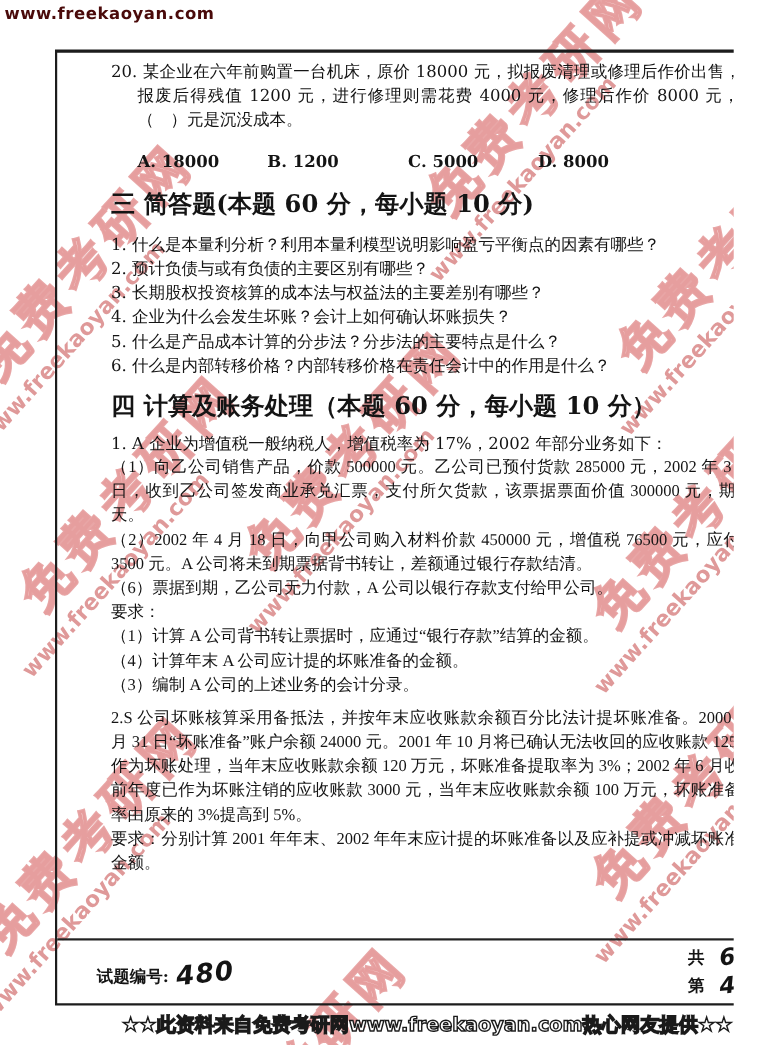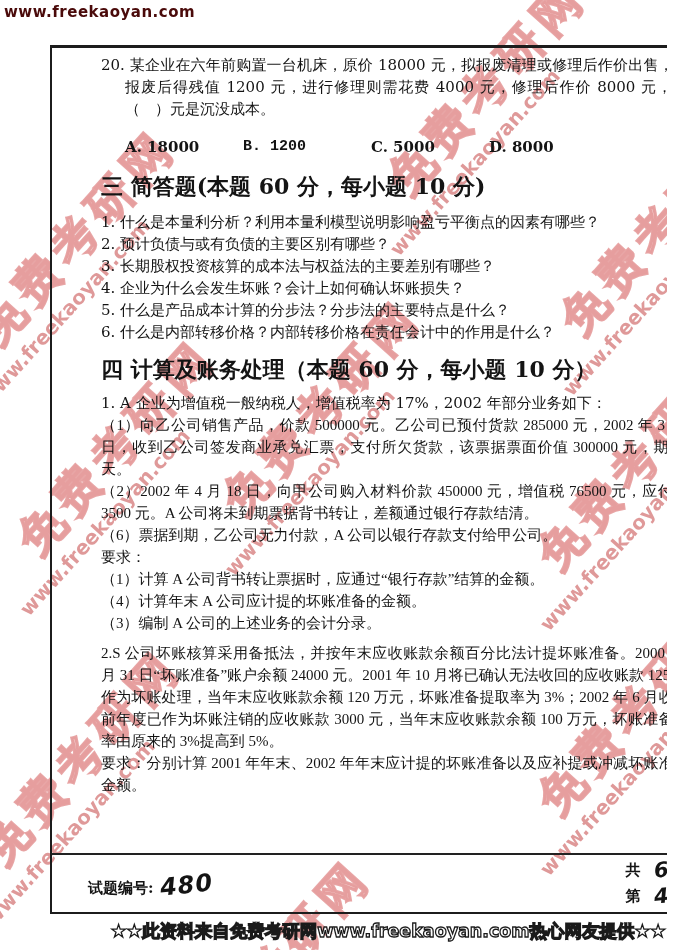--- a/index.html
+++ b/index.html
@@ -20,21 +20,21 @@
             white-space:nowrap;color:rgba(210,110,110,0.70);margin:-2px 0 0 -50px;}
 
   
   .paper{position:absolute;left:50px;top:45px;width:620px;height:864px;z-index:2;
          border:2px solid #1c1c1c;border-top-width:3px;border-right-width:3px;background:transparent;padding-left:42px;}
   .paper-content{padding:4px 10px 0 7px;font-size:15px;line-height:22px;text-align:justify;}
 
   .q20-text{margin:2px 0 0 0;padding-left:24px;text-indent:-24px;}
   .options{display:flex;margin-top:16px;padding-left:24px;font-weight:bold;}
   .options .opt-a{width:118px;}
-  .options .opt-b{width:128px;font-family:Liberation Mono, monospace;}
+  .options .opt-b{width:128px;}
   .options .opt-c{width:118px;}
 
   .sec-title{font-size:22px;font-weight:bold;line-height:25px;text-align:left;}
   .sec3-title{margin-top:16px;}
   .sq-list{margin-top:12px;}
   .sq{line-height:22px;}
 
   .sec4-title{margin-top:14px;}
   .q1-intro{margin-top:10px;}
   .q-item{margin:0;font-family:Liberation Serif, serif;}

